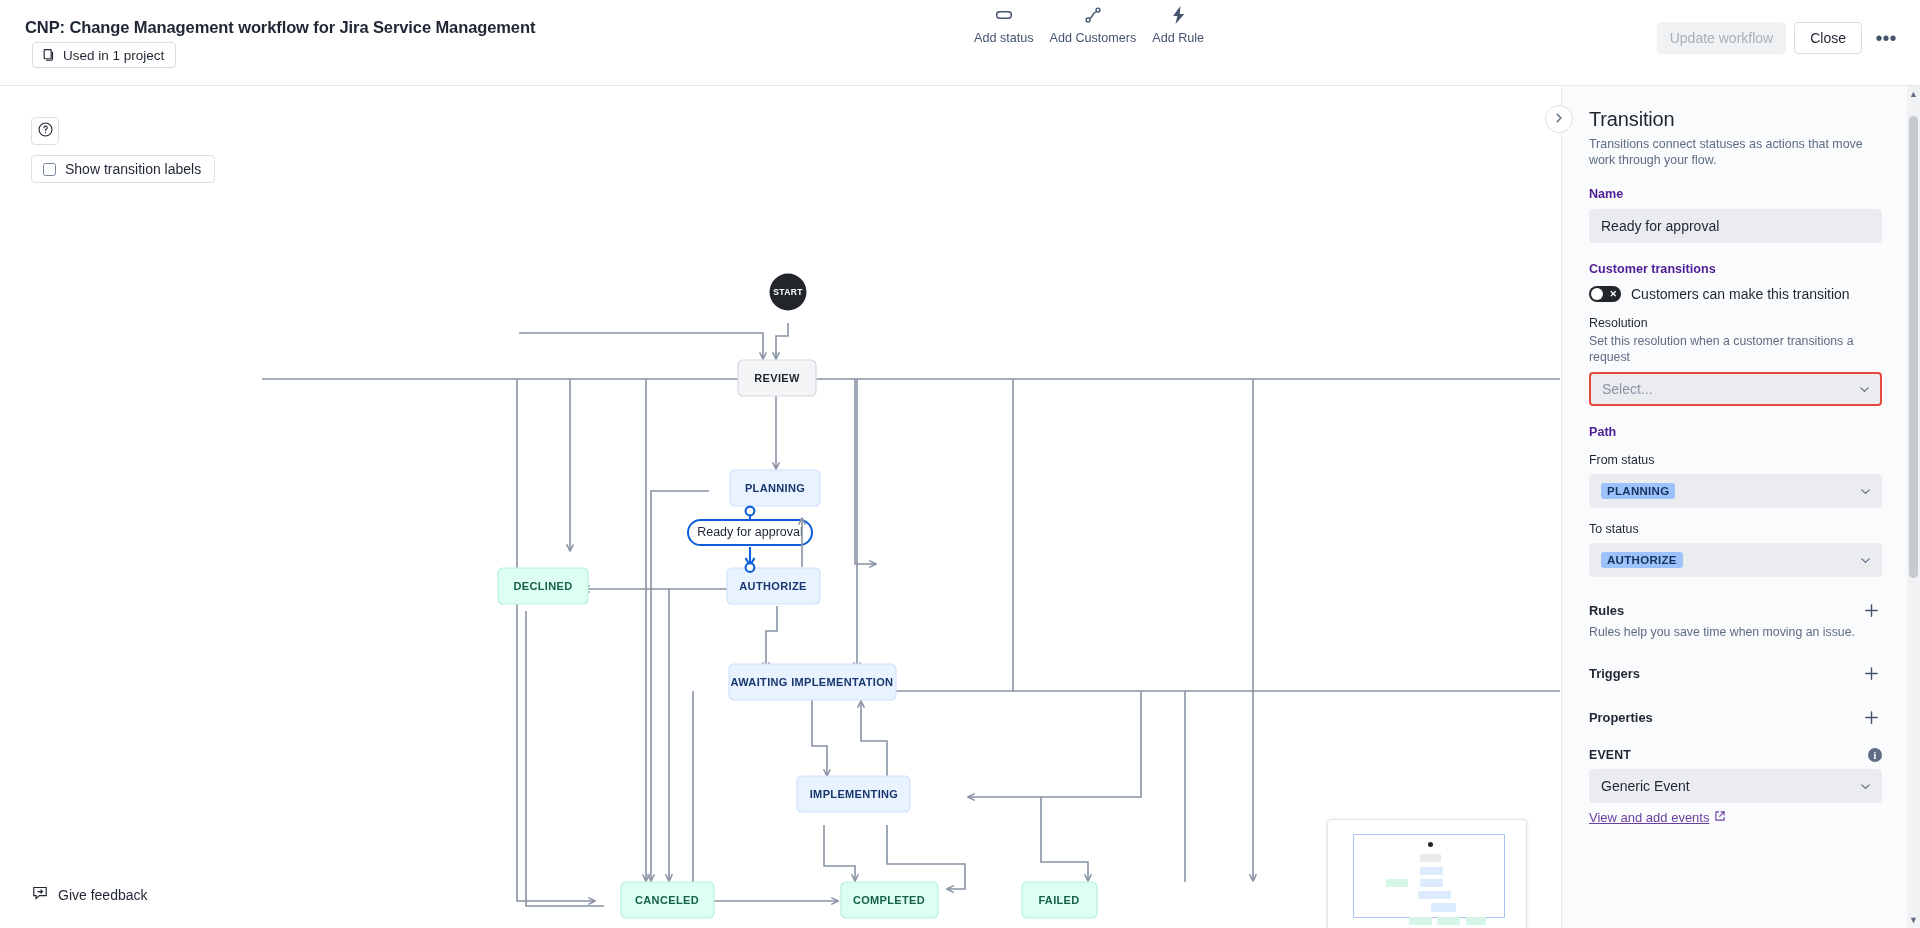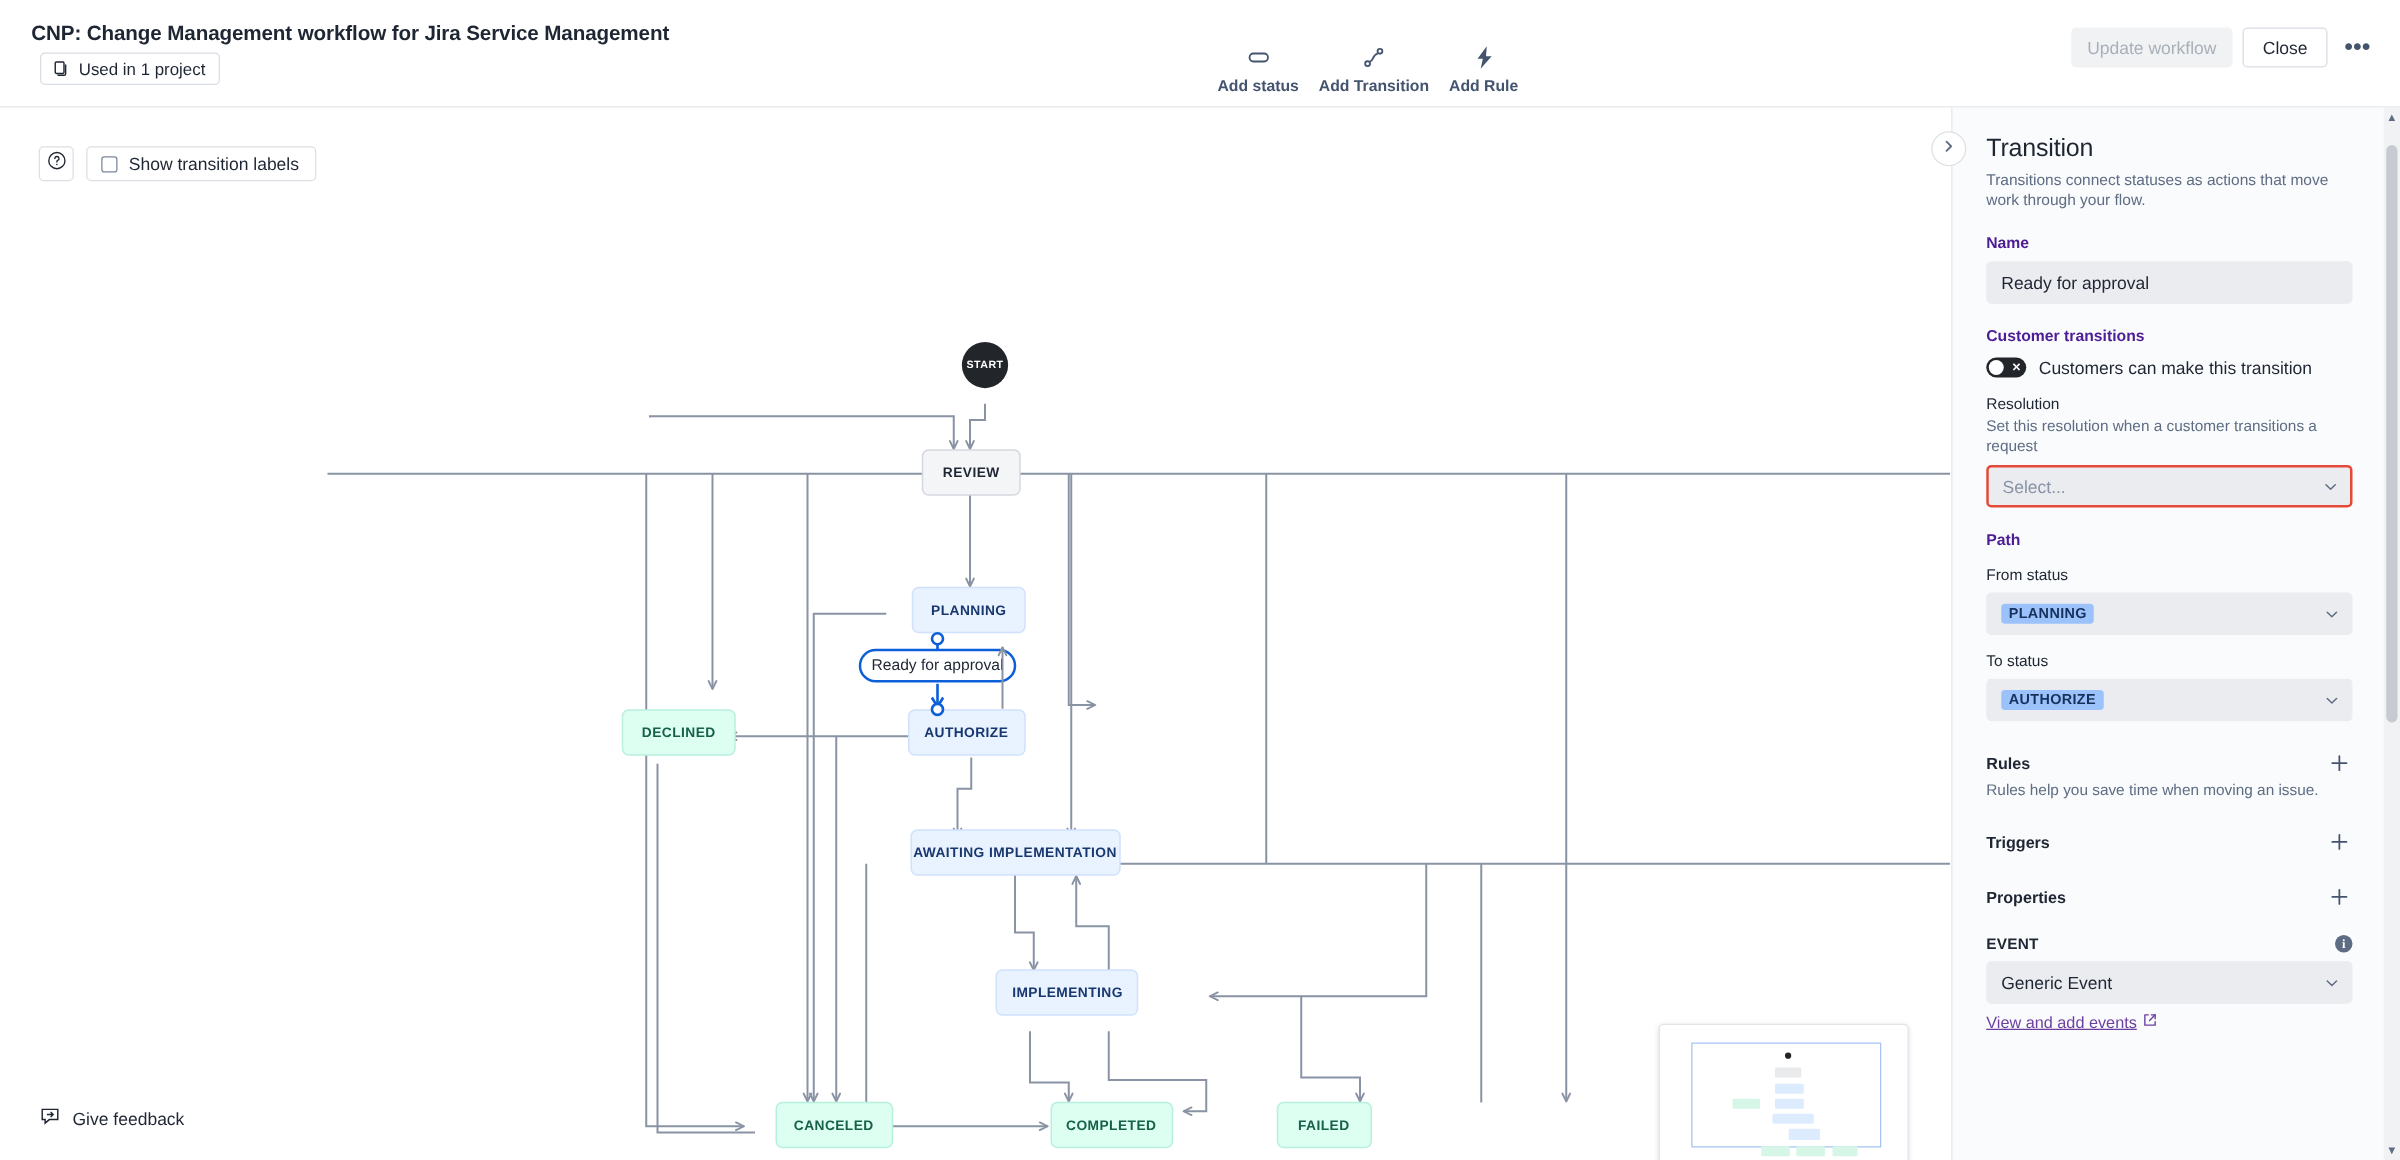--- a/index.html
+++ b/index.html
@@ -26,22 +26,22 @@
   .tb-chip {
     position: absolute; left: 32px; top: 42px;
     display: flex; align-items: center; gap: 7px;
     height: 26px; padding: 0 11px 0 9px;
     border: 1px solid #d8dce3; border-radius: 4px; background: #fff;
     font-size: 13.5px; color: #1f2633; cursor: pointer;
   }
   .tb-chip svg { display:block; }
 
   .tb-tools {
-    position: absolute; left: 966px; top: 32px;
-    display: flex; gap: 0px; align-items: flex-end; font-weight: bold;
+    position: absolute; left: 966px; top: 1px;
+    display: flex; gap: 0px; align-items: flex-end;
   }
   .tb-tool {
     display: flex; flex-direction: column; align-items: center; gap: 4px;
     padding: 2px 8px; cursor: pointer; color: #44546f;
   }
   .tb-tool .ico { height: 24px; display: flex; align-items: center; justify-content: center; }
   .tb-tool .lbl { font-size: 12.6px; color: #44546f; white-space: nowrap; }
 
   .tb-right { position: absolute; right: 18px; top: 22px; display: flex; align-items: center; gap: 8px; }
   .btn-update {
@@ -57,21 +57,21 @@
     width: 32px; height: 32px; border: none; background: transparent;
     color: #44546f; font-size: 20px; line-height: 14px; cursor: pointer;
     display:flex; align-items:center; justify-content:center;
   }
 
   
   .canvas {
     position: absolute; top: 86px; left: 0; width: 1561px; height: 842px;
     background: #fff; overflow: hidden;
   }
-  .canvas-tools { position: absolute; left: 31px; top: 31px; display: flex; gap: 10px; z-index: 6; }
+  .canvas-tools { position: absolute; left: 31px; top: 31px; display: flex; gap: 10px; z-index: 6; flex-direction: column; }
   .help-btn {
     width: 28px; height: 28px; border: 1px solid #dcdfe4; border-radius: 4px; background: #fff;
     display: flex; align-items: center; justify-content: center; cursor: pointer;
   }
   .labels-toggle {
     height: 28px; display: flex; align-items: center; gap: 9px; padding: 0 13px 0 11px;
     border: 1px solid #dcdfe4; border-radius: 4px; background: #fff; cursor: pointer;
     font-size: 14px; color: #1f2633;
   }
   .cb {
@@ -213,21 +213,21 @@
         <span class="lbl">Add status</span>
       </div>
       <div class="tb-tool">
         <span class="ico">
           <svg width="22" height="22" viewBox="0 0 24 24" fill="none" stroke="#44546f" stroke-width="1.6">
             <circle cx="6.6" cy="17.4" r="2.1"></circle>
             <circle cx="17.4" cy="6.6" r="2.1"></circle>
             <path d="M8.6 15.6c3.4-0.6 1.9-6 6.9-7"></path>
           </svg>
         </span>
-        <span class="lbl">Add Transition</span>
+        <span class="lbl">Add Customers</span>
       </div>
       <div class="tb-tool">
         <span class="ico">
           <svg width="22" height="22" viewBox="0 0 24 24" fill="#44546f">
             <path d="M14.6 2.2 6.6 13h4.6l-1.9 8.8L18.9 11h-4.9z"></path>
           </svg>
         </span>
         <span class="lbl">Add Rule</span>
       </div>
     </div>

